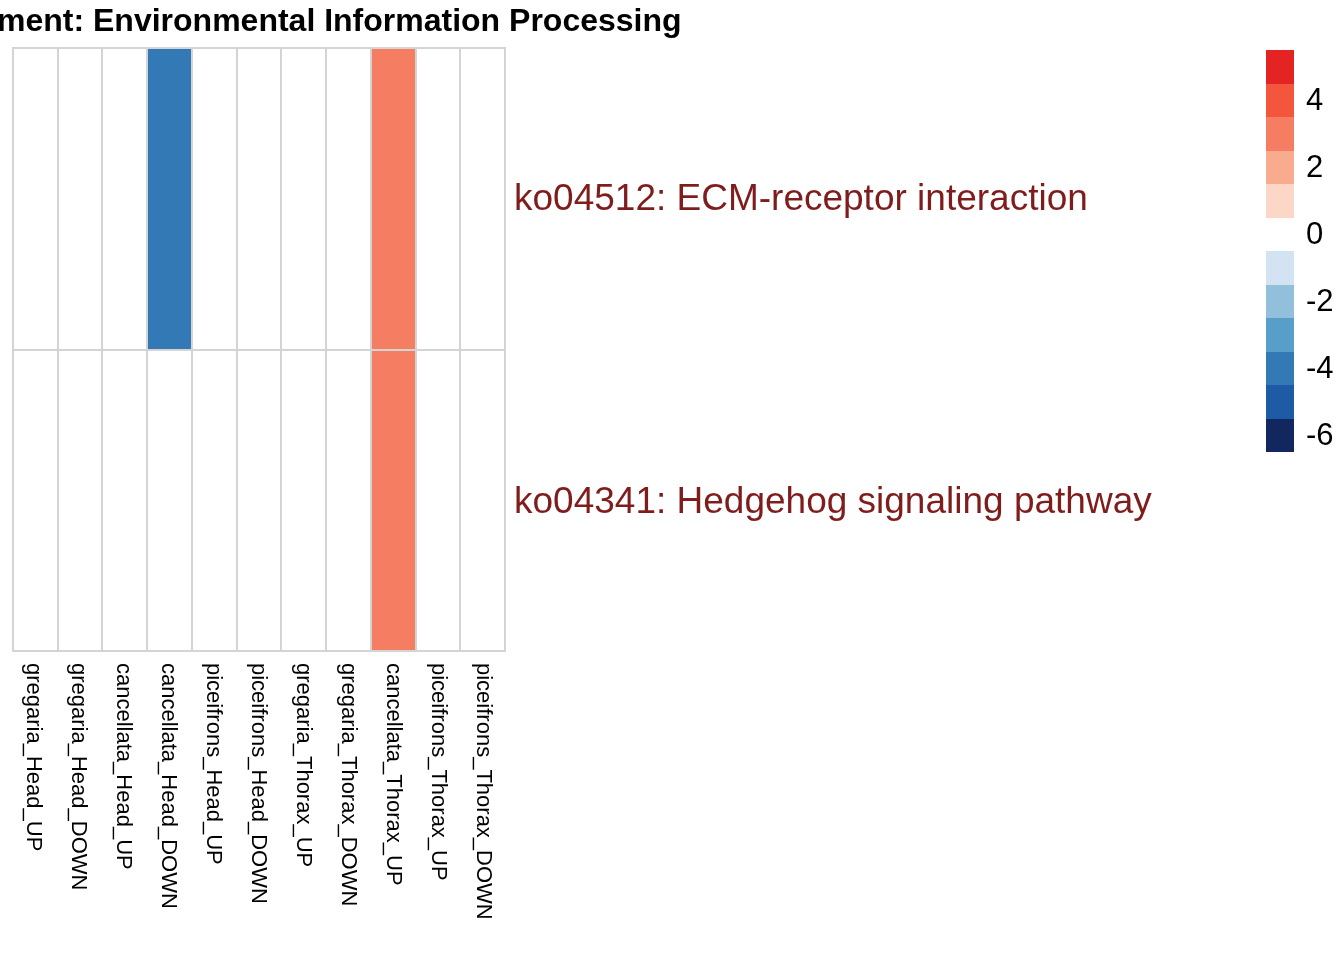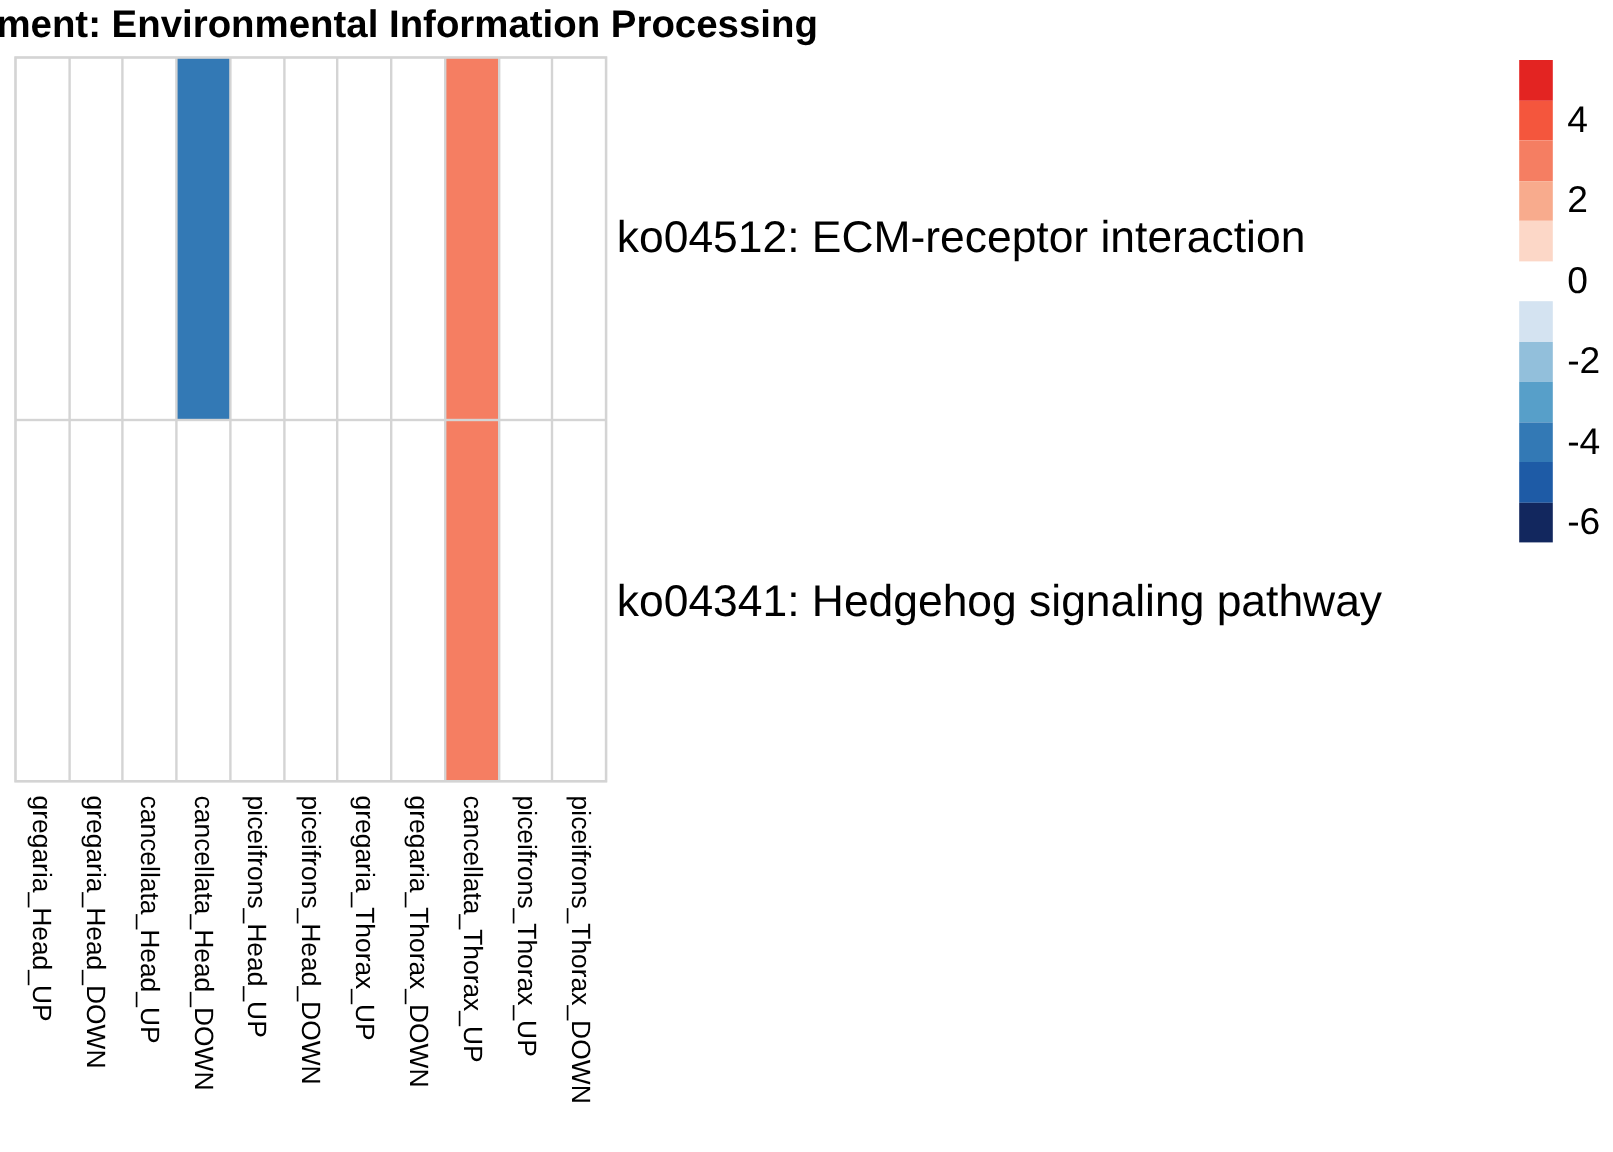--- a/index.html
+++ b/index.html
@@ -61,21 +61,21 @@
     font-size: 22px;
     line-height: 1;
     color: #000000;
     white-space: nowrap;
   }
   .row-label {
     position: absolute;
     left: 514px;
     transform: translateY(-50%);
     font-size: 37px;
-    color: #000000;
+    color: #7f1d1d;
     white-space: nowrap;
   }
   .legend {
     position: absolute;
     left: 1266px;
     top: 50px;
     width: 28px;
   }
   .legend-block { width: 28px; height: 33.5px; }
   .legend-tick {

